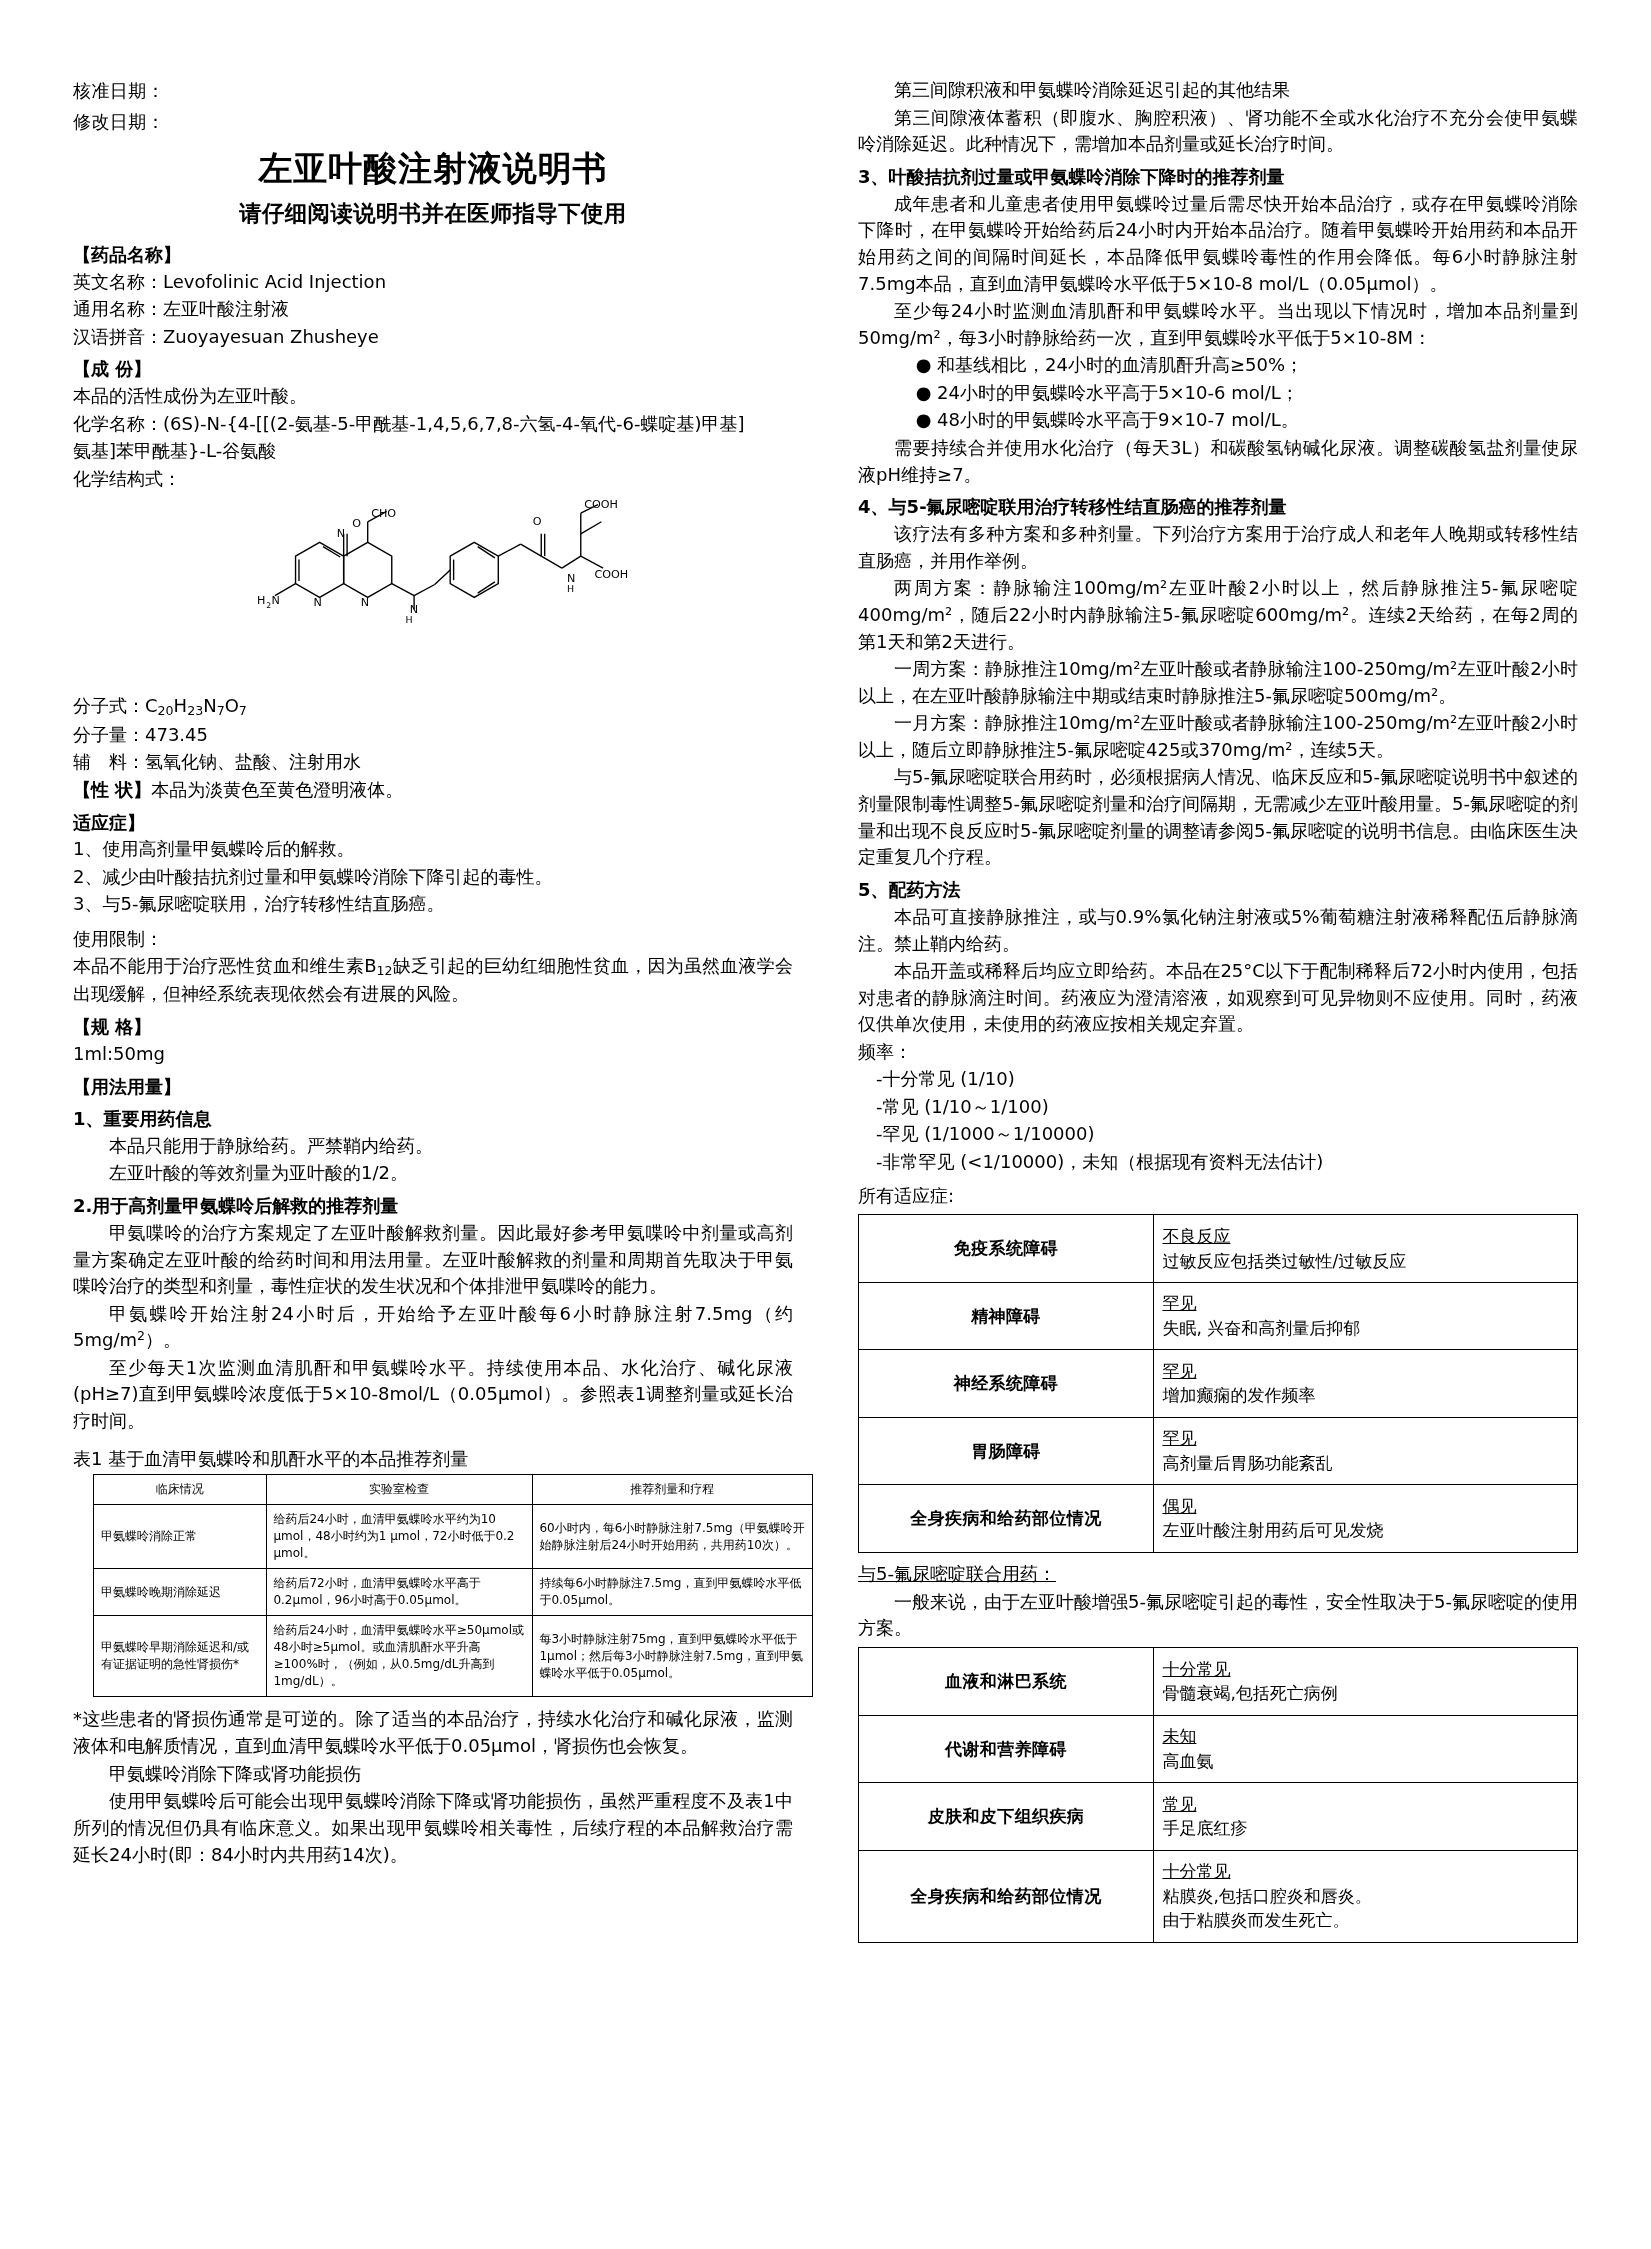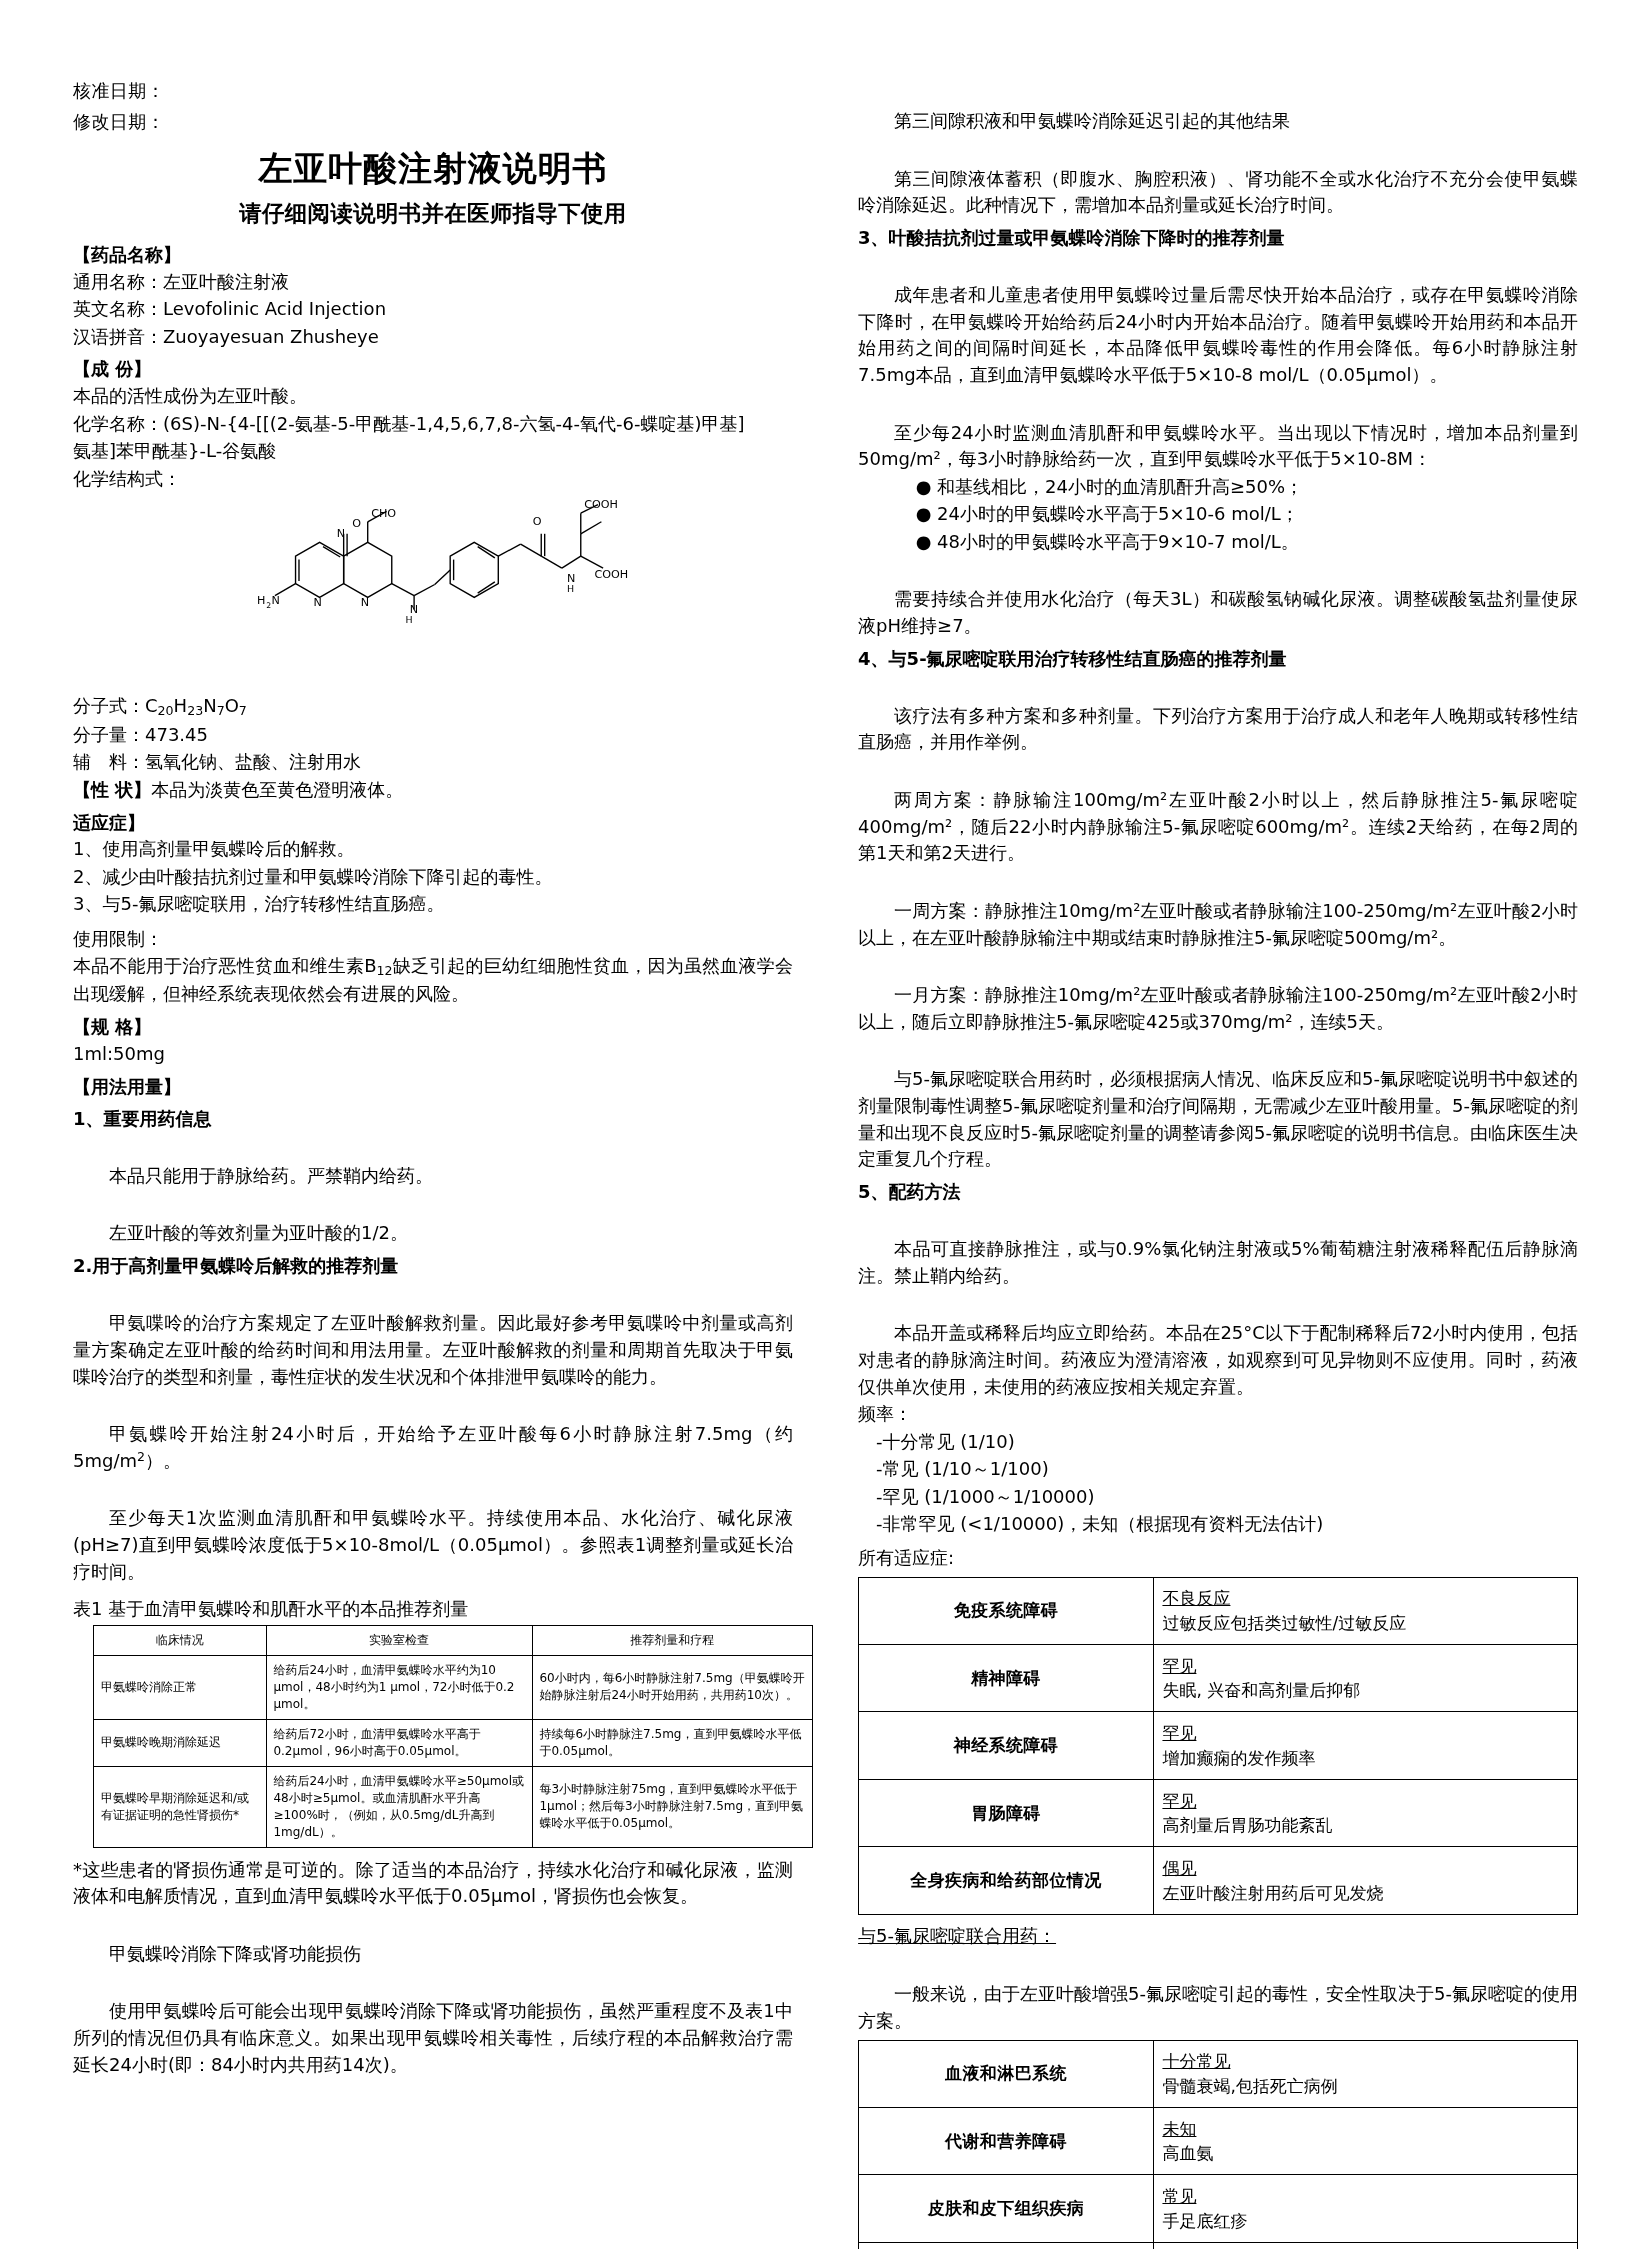--- a/index.html
+++ b/index.html
@@ -61,21 +61,20 @@
     line-height: 1.5;
   }
   p.t {
     font-size: 18px;
     line-height: 1.48;
     margin: 0 0 0.9px 0;
     text-align: justify;
   }
   p.ind {
     text-indent: 2em;
-    margin-top: 31px;
   }
   p.ind1 {
     text-indent: 1em;
   }
   .small-gap { height: 6.9px; }
   .sub {
     font-size: 0.7em;
     vertical-align: -0.25em;
   }
   .sup {
@@ -156,22 +155,22 @@
 
     <div class="col col-left">
 
       <div class="approve-line">核准日期：</div>
       <div class="approve-line">修改日期：</div>
 
       <div class="doc-title">左亚叶酸注射液说明书</div>
       <div class="doc-subtitle">请仔细阅读说明书并在医师指导下使用</div>
 
       <div class="sec-head">【药品名称】</div>
+      <p class="t">英文名称：Levofolinic Acid Injection</p>
       <p class="t">通用名称：左亚叶酸注射液</p>
-      <p class="t">英文名称：Levofolinic Acid Injection</p>
       <p class="t">汉语拼音：Zuoyayesuan  Zhusheye</p>
 
       <div class="sec-head">【成        份】</div>
       <p class="t">本品的活性成份为左亚叶酸。</p>
       <p class="t">化学名称：(6S)-N-{4-[[(2-氨基-5-甲酰基-1,4,5,6,7,8-六氢-4-氧代-6-蝶啶基)甲基]</p>
       <p class="t">氨基]苯甲酰基}-L-谷氨酸</p>
       <p class="t">化学结构式：</p>
 
       <div class="struct-wrap">
         <svg width="482" height="189" viewBox="0 0 560 220" xmlns="http://www.w3.org/2000/svg">

